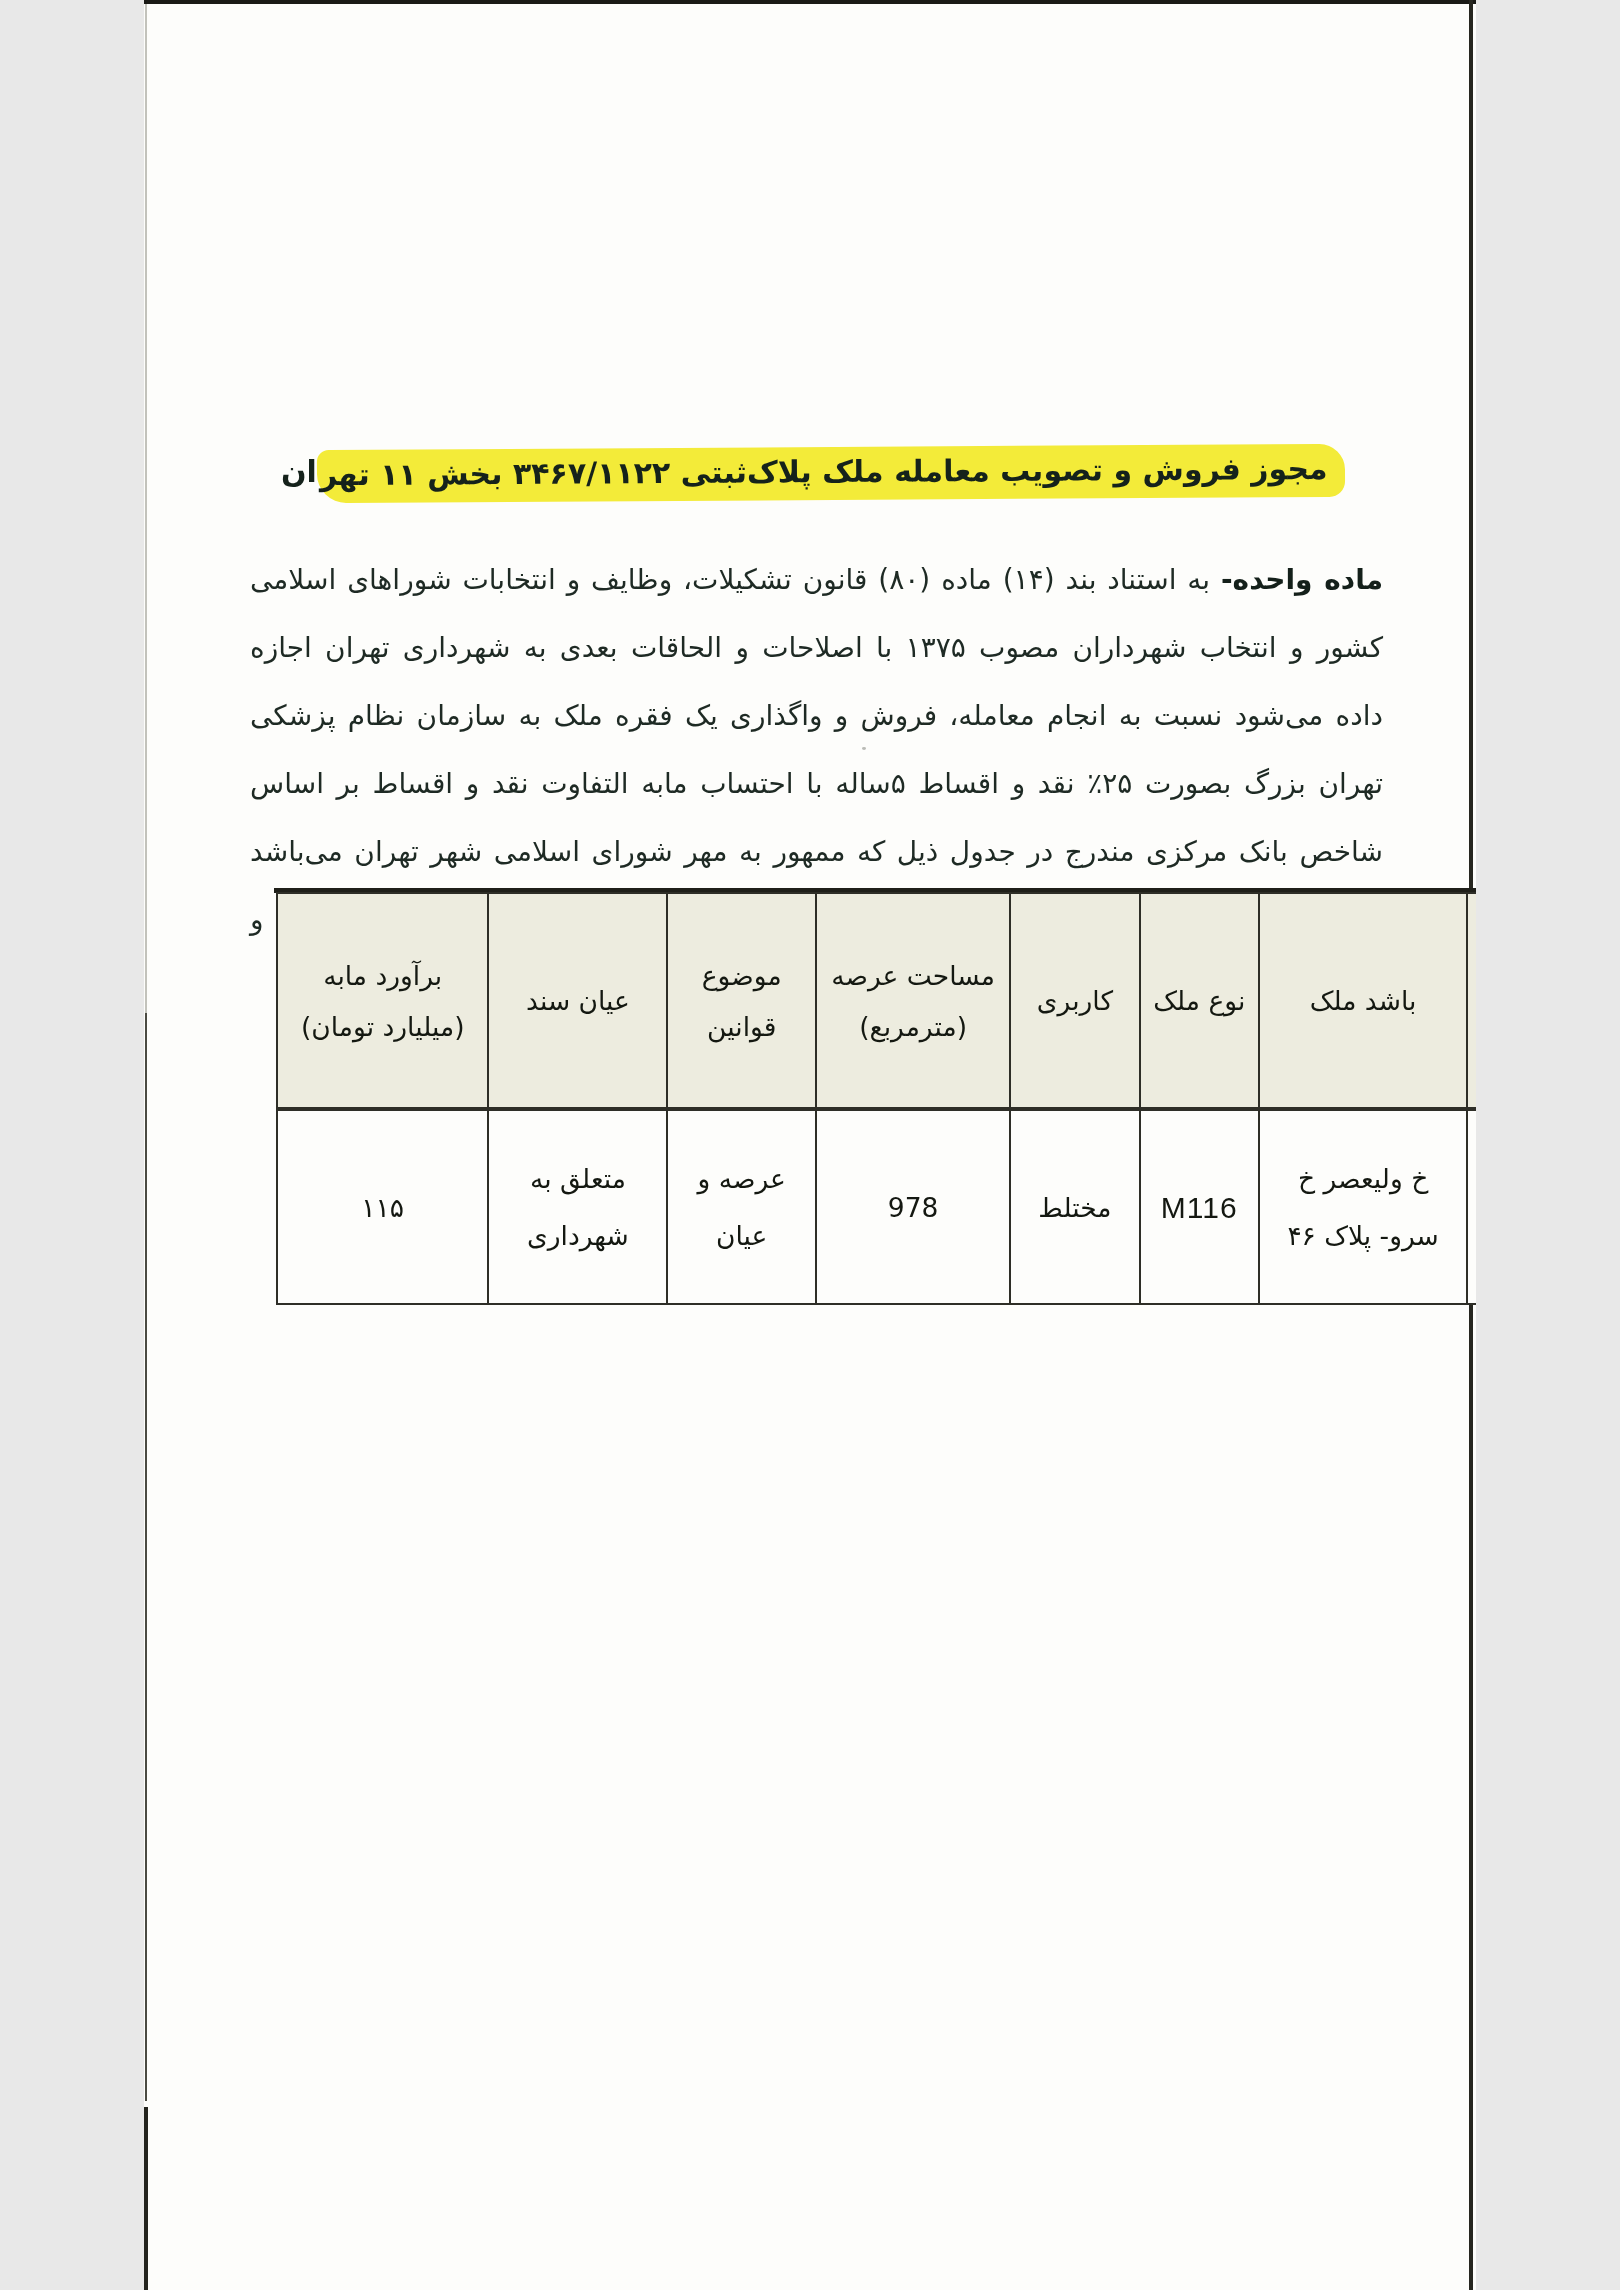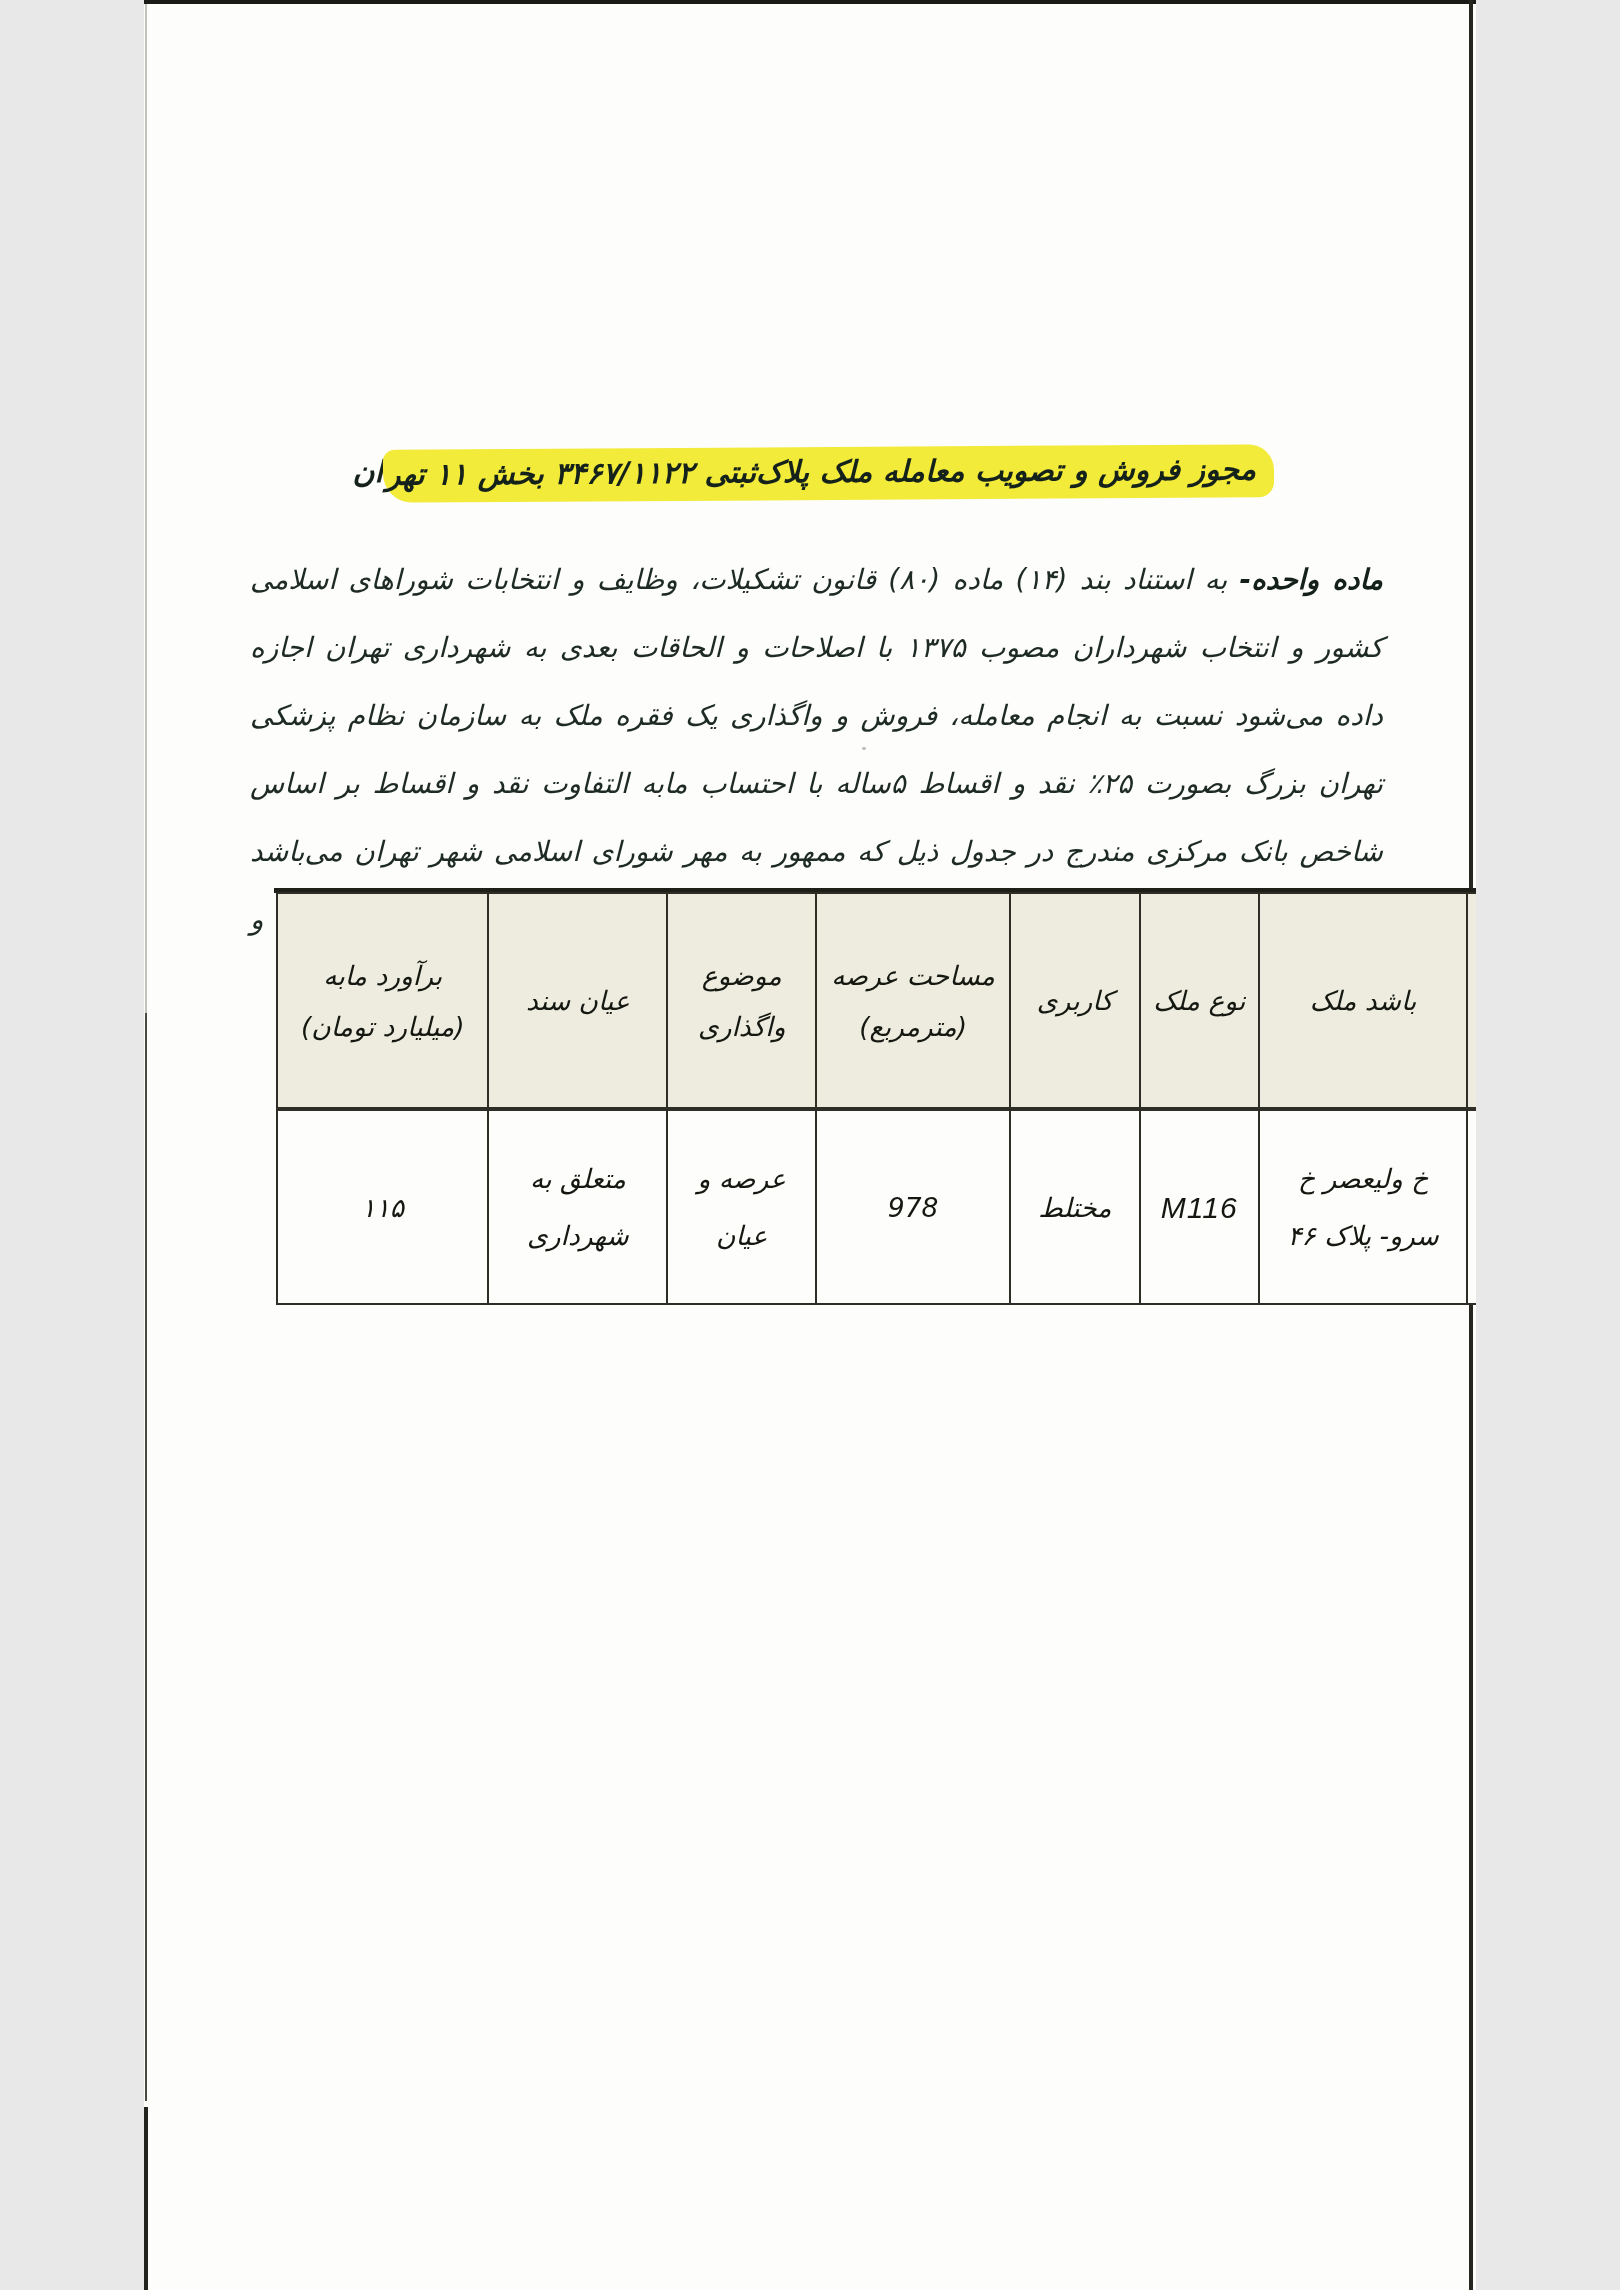--- a/index.html
+++ b/index.html
@@ -4,21 +4,20 @@
 <style>
   html,body{margin:0;padding:0;background:#e8e8e8;}
   .page{
     position:relative;
     width:1332px;height:2291px;
     margin:0 auto;
     background:#fdfdfb;
     overflow:hidden;
     font-family:"DejaVu Sans",sans-serif;
     color:#1d2a23;
-    font-style:italic;
   }
   
   .edge-top{position:absolute;top:0;left:0;right:0;height:3.9px;background:#1a1a16;}
   .edge-right{position:absolute;top:0;right:2.9px;width:3.9px;height:2291px;background:#26261f;}
   .edge-left-upper{position:absolute;left:1px;top:3.9px;width:2px;height:1010px;background:#c2c2bb;}
   .edge-left-mid{position:absolute;left:1px;top:1013px;width:2px;height:1088px;background:#4a4a42;}
   .edge-left-lower{position:absolute;left:0;top:2107px;width:3.9px;height:183px;background:#23231d;}
   .ink-dot{position:absolute;border-radius:50%;}
   .dot-blue{left:429px;top:1059px;width:4.9px;height:4.9px;background:#6d85ad;opacity:.85;}
   .speck-1{left:718px;top:747px;width:3.9px;height:2.9px;background:#8d9089;opacity:.6;}
@@ -124,21 +123,21 @@
         <col class="c9">
     </colgroup>
     <thead>
       <tr>
         <th>پلاک ثبتی</th>
         <th>متعلق</th>
         <th>باشد ملک</th>
         <th>نوع ملک</th>
         <th>کاربری</th>
         <th>مساحت عرصه (مترمربع)</th>
-        <th>موضوع واگذاری</th>
+        <th>موضوع قوانین</th>
         <th>عیان سند</th>
         <th>برآورد مابه (میلیارد تومان)</th>
       </tr>
     </thead>
     <tbody>
       <tr>
         <td>۳۴۶۷/۱۱۲۲</td>
         <td>۳</td>
         <td>خ ولیعصر خ سرو- پلاک ۴۶</td>
         <td class="cell-latin">M116</td>

